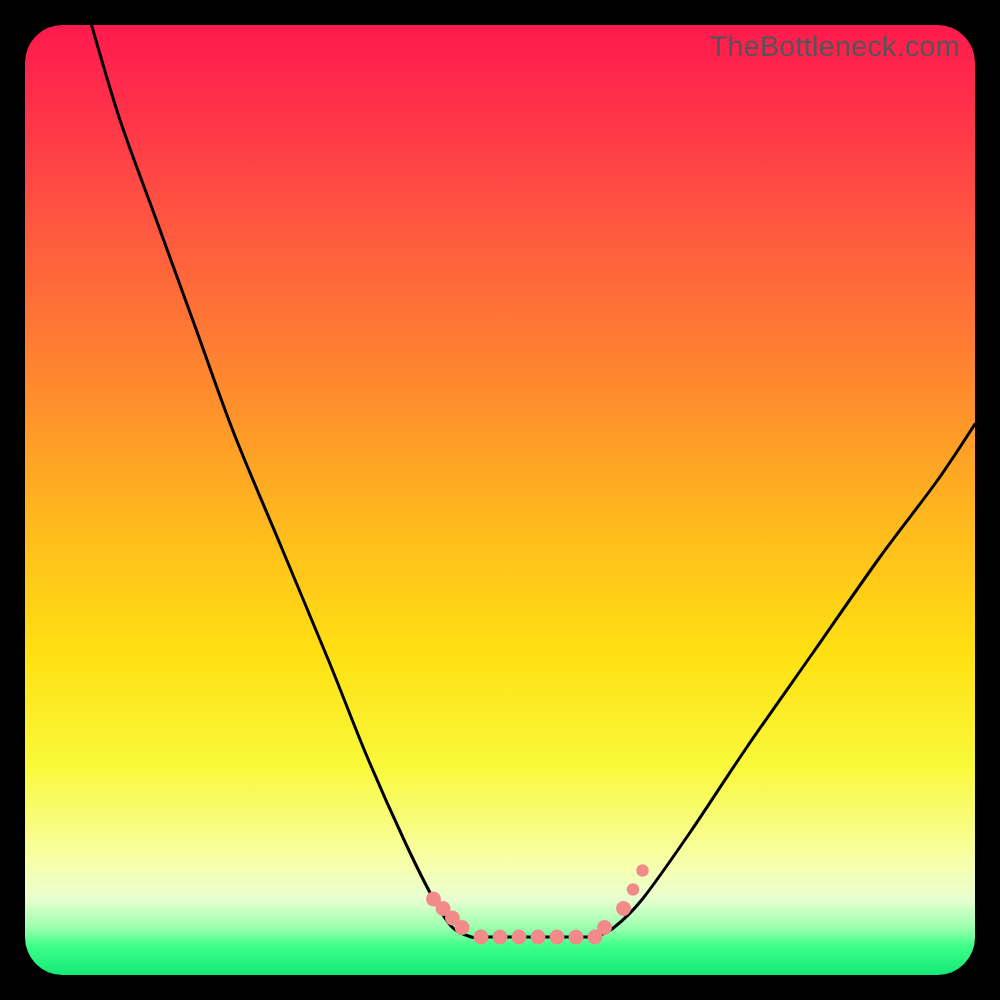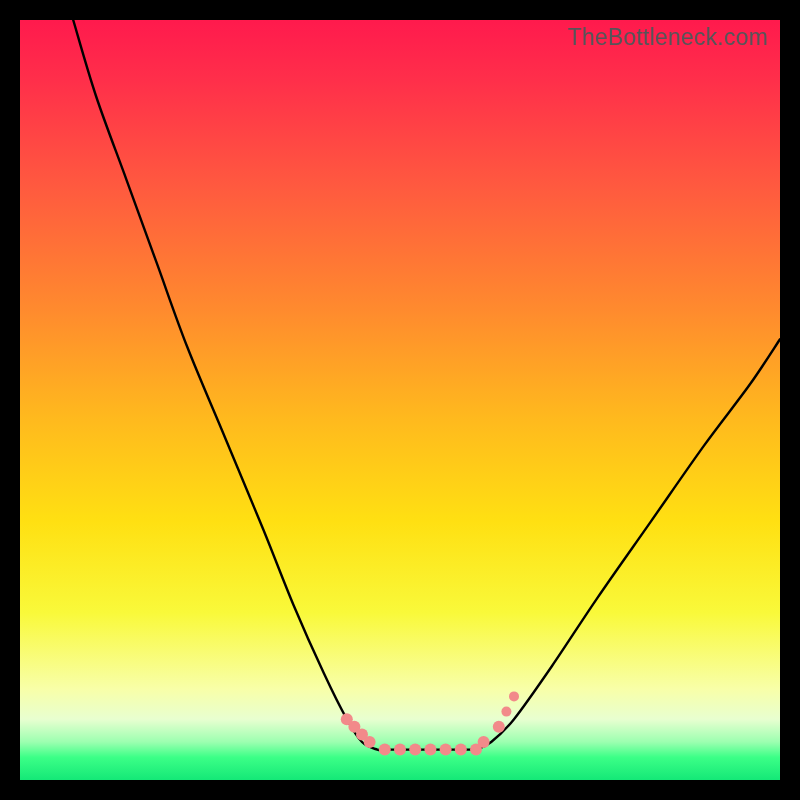--- a/index.html
+++ b/index.html
@@ -34,20 +34,21 @@
       #ff8a2e 38%,
       #ffb81e 52%,
       #ffe012 66%,
       #f9f93a 78%,
       #f8ffa8 88%,
       #e8ffd0 92%,
       #9cffb0 95%,
       #3cff87 97%,
       #14e877 100%
     );
+    border-radius: 30px;
   }
   .watermark {
     position: absolute;
     top: 4px;
     right: 12px;
     color: #555559;
     font-size: 23px;
     font-weight: 500;
     letter-spacing: 0.2px;
     user-select: none;

